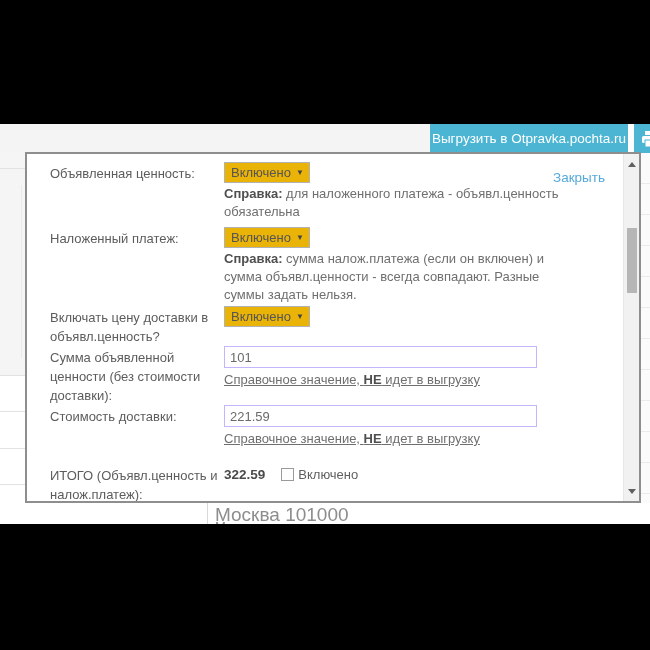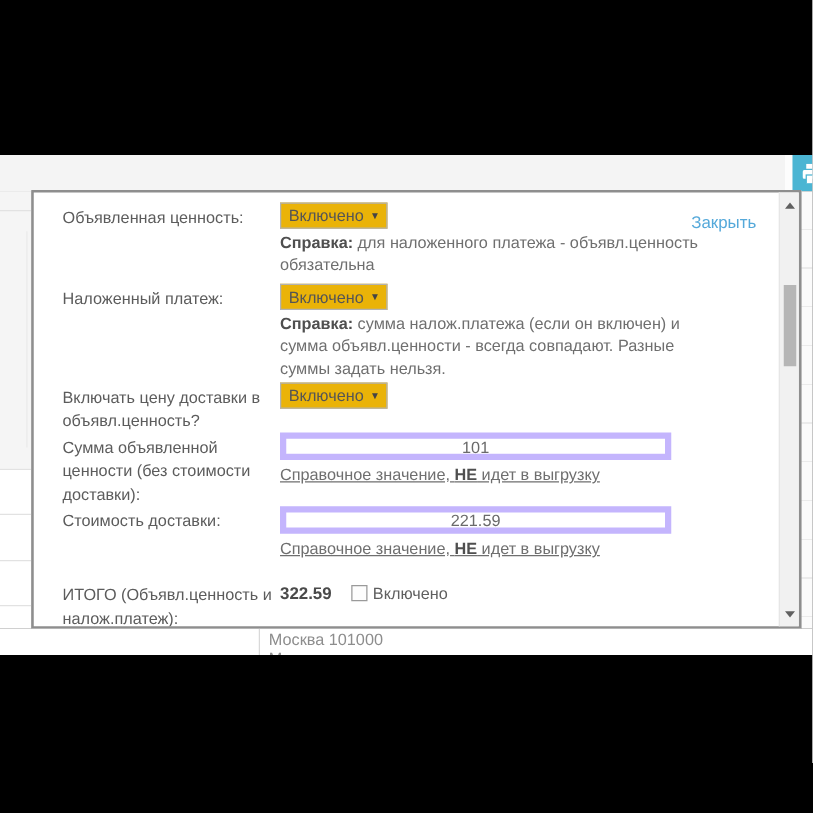--- a/index.html
+++ b/index.html
@@ -35,56 +35,57 @@
 
   .sel{display:inline-flex;align-items:center;justify-content:space-between;width:86px;height:21px;
     box-sizing:border-box;border:1px solid #b2b2b2;background:#eab308;padding:0 5px 0 6px;
     font-size:13px;color:#555;cursor:pointer;}
   .sel .arr{font-size:8px;color:#444;}
 
   .help,.note{font-size:13px;line-height:18px;color:#6f6f6f;max-width:342px;margin-top:2px;white-space:pre-wrap;}
   .help b,.note b{color:#4f4f4f;}
   .note{margin-top:3px;text-decoration:underline;}
 
-  .tinput{width:313px;height:22px;box-sizing:border-box;border:5px solid #c4b5fd;background:#fff;
-    font-size:13px;color:#6a6a6a;padding:0 5px;font-family:"Liberation Sans",sans-serif;text-align:center;}
+  .tinput{width:313px;height:22px;box-sizing:border-box;border:1px solid #c4b5fd;background:#fff;
+    font-size:13px;color:#6a6a6a;padding:0 5px;font-family:"Liberation Sans",sans-serif;}
 
   .total-line{display:flex;align-items:center;height:20px;font-size:13px;color:#5f5f5f;}
   .total-line b{font-size:13.5px;color:#4a4a4a;}
   .cb{width:13px;height:13px;box-sizing:border-box;border:1px solid #9a9a9a;background:#fdfdfd;
     margin-left:16px;margin-right:4px;cursor:pointer;}
 
   .section-header{margin:4px 0 0 -23px;width:calc(100% + 23px);text-align:center;
     font-size:14px;line-height:17px;font-weight:bold;color:#474747;}
 
   
   .m-scroll{position:absolute;right:0;top:0;bottom:0;width:16px;background:#f1f1f1;border-left:1px solid #e6e6e6;box-sizing:border-box;}
   .sb-btn{position:absolute;left:0;width:16px;height:16px;display:flex;align-items:center;justify-content:center;cursor:pointer;}
   .sb-up{top:2px;} .sb-down{bottom:2px;}
   .tri-up{width:0;height:0;border-left:4px solid transparent;border-right:4px solid transparent;border-bottom:5px solid #606060;}
   .tri-down{width:0;height:0;border-left:4px solid transparent;border-right:4px solid transparent;border-top:5px solid #606060;}
   .sb-thumb{position:absolute;left:3px;top:74px;width:10px;height:65px;background:#b6b6b6;cursor:pointer;}
 
   
   .below-strip{position:absolute;left:0;top:503px;width:650px;height:21px;background:#fff;overflow:hidden;}
   .bs-vline{position:absolute;left:207px;top:0;width:1px;height:21px;background:#d9d9d9;}
-  .bs-line1{position:absolute;left:215px;top:1px;font-size:13px;color:#8d8d8d;}
+  .bs-line1{position:absolute;left:215px;top:1px;font-size:19px;color:#8d8d8d;}
   .bs-line2{position:absolute;left:215px;top:16px;font-size:13px;color:#8d8d8d;}
 
   .black-top{position:absolute;left:0;top:0;width:650px;height:124px;background:#000;}
   .black-bottom{position:absolute;left:0;top:524px;width:650px;height:126px;background:#000;}
 </style>
 </head>
 <body>
 
 <div class="stage">
 
   <div class="black-top"></div>
 
   <div class="toolbar">
+    <div class="upload-btn">Выгрузить в Otpravka.pochta.ru</div>
     <div class="btn-gap"></div>
     <div class="mini-btn">
       <span>
         <svg width="16" height="16" viewBox="0 0 16 16">
           <rect x="3" y="0" width="10" height="4" fill="#ffffff"></rect>
           <rect x="0" y="5" width="16" height="7" rx="1.5" fill="#ffffff"></rect>
           <rect x="3" y="9" width="10" height="7" fill="#ffffff" stroke="#4bb5d3" stroke-width="1"></rect>
         </svg>
       </span>
     </div>

